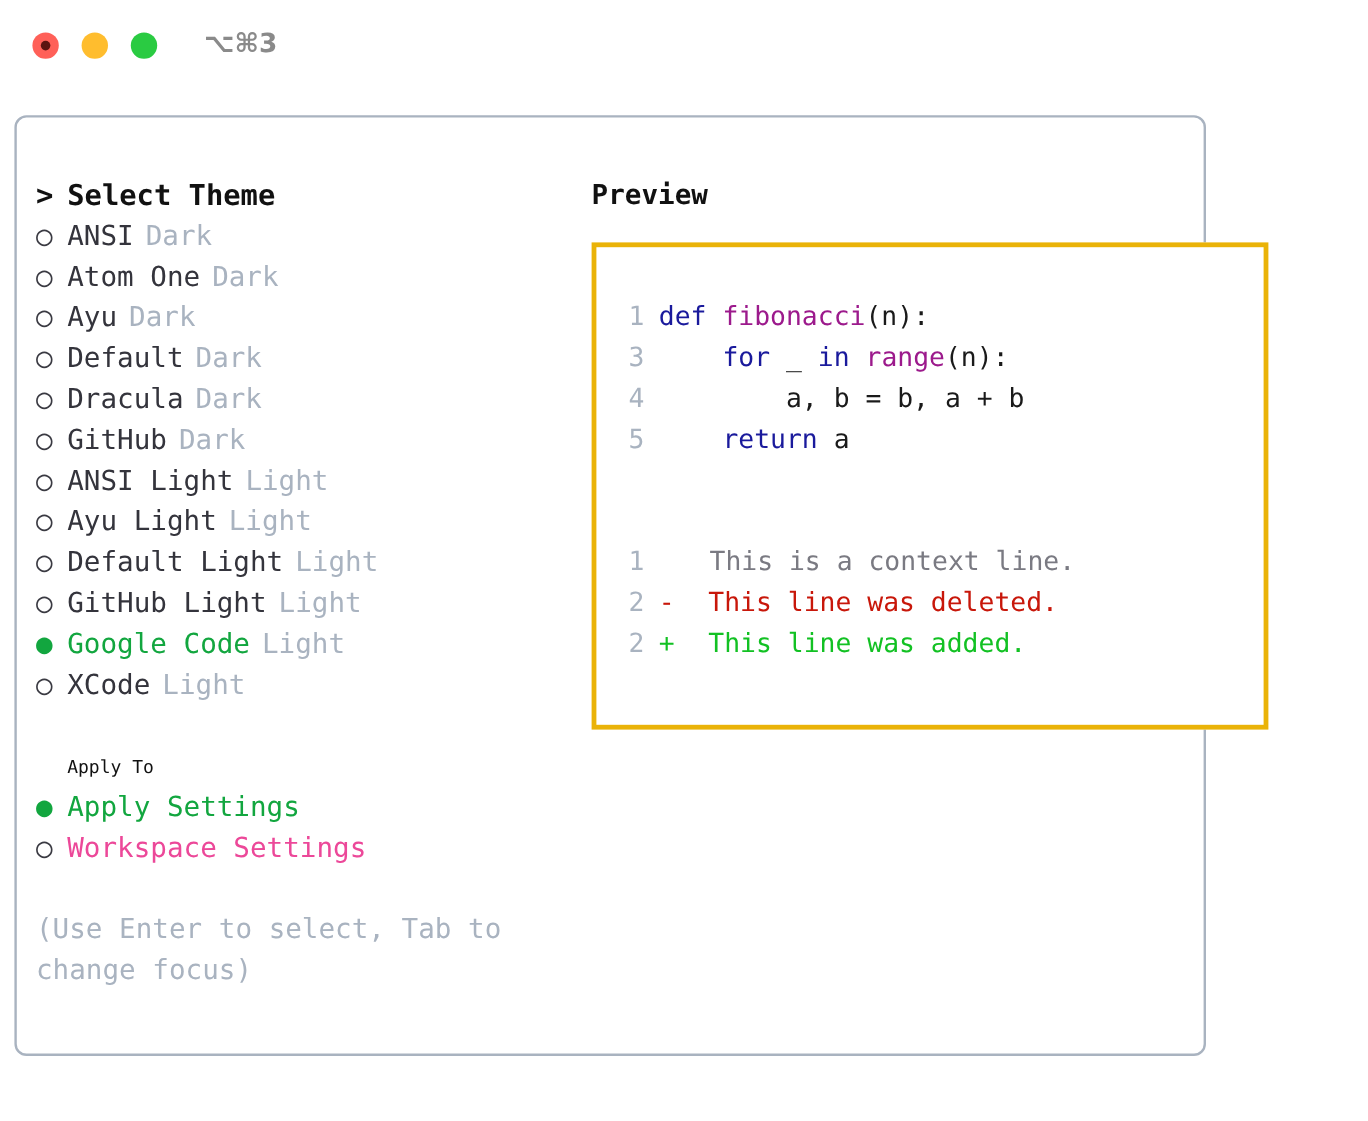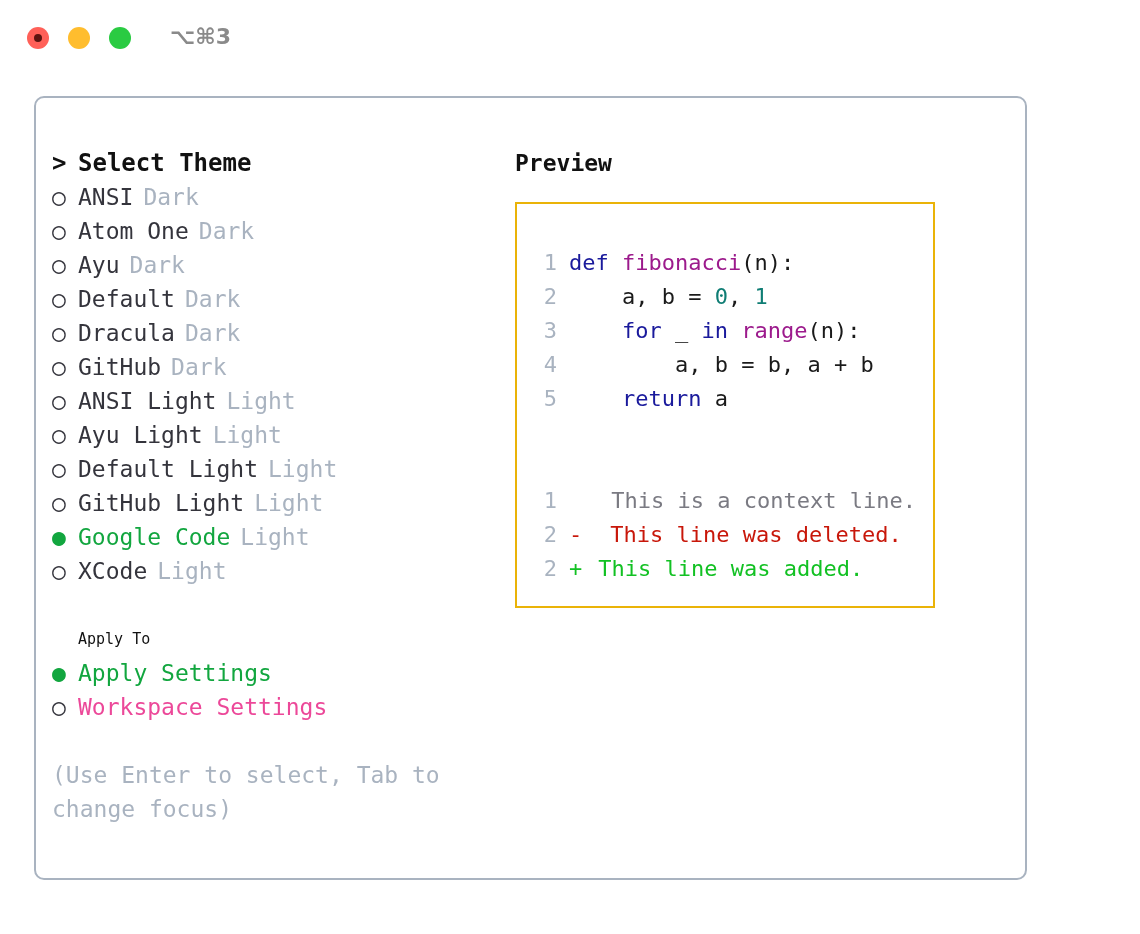--- a/index.html
+++ b/index.html
@@ -65,21 +65,21 @@
     font-size: 22px;
     font-weight: bold;
     color: #8a8a8a;
     letter-spacing: 0px;
     white-space: nowrap;
   }
 
   
   .panel {
     position: absolute;
-    left: 34px;
+    left: 12px;
     top: 96px;
     width: 993px;
     height: 784px;
     border: 2px solid #a9b3c0;
     border-radius: 10px;
     background: #ffffff;
     box-sizing: border-box;
     text-decoration: underline;
   }
 
@@ -145,23 +145,23 @@
     width: 490px;
   }
   .preview-title {
     font-size: 23px;
     font-weight: bold;
     color: #111111;
     line-height: 34px;
     margin-bottom: 22px;
   }
   .preview-box {
-    width: 420px;
+    width: 564px;
     height: 406px;
-    border: 2px solid #eab308;
+    border: 4px solid #eab308;
     background: #ffffff;
     box-sizing: border-box;
     padding: 42px 0 0 0;
   }
   .code-line {
     font-size: 22px;
     line-height: 34px;
     white-space: pre;
     padding-left: 14px;
   }
@@ -254,34 +254,33 @@
       <div class="hint">(Use Enter to select, Tab to change focus)</div>
     </div>
 
     <div class="right-col">
       <div class="preview-title">Preview</div>
 
       <div class="preview-box">
 
         <div class="code-line"><span class="ln">1</span><span class="kw">def </span><span class="fn">fibonacci</span><span class="plain">(n):</span></div>
 
-        <div class="code-line"><span class="ln">2</span><span class="plain">    a, b = </span><span class="num">0</span><span class="plain">, </span><span class="num">1</span></div>
 
         <div class="code-line"><span class="ln">3</span><span class="plain">    </span><span class="kw">for</span><span class="plain"> _ </span><span class="kw">in</span><span class="plain"> </span><span class="fn">range</span><span class="plain">(n):</span></div>
 
         <div class="code-line"><span class="ln">4</span><span class="plain">        a, b = b, a + b</span></div>
 
         <div class="code-line"><span class="ln">5</span><span class="plain">    </span><span class="kw">return</span><span class="plain"> a</span></div>
 
         <div class="blank-line"></div>
         <div class="blank-line"></div>
 
         <div class="code-line"><span class="ln">1</span><span class="diff-ctx"> </span><span class="diff-ctx" style="margin-left:29px">This is a context line.</span></div>
 
         <div class="code-line"><span class="ln">2</span><span class="diff-del">-</span><span class="diff-del" style="margin-left:28px">This line was deleted.</span></div>
 
-        <div class="code-line"><span class="ln">2</span><span class="diff-add">+</span><span class="diff-add" style="margin-left:16px">This line was added.</span></div>
+        <div class="code-line"><span class="ln">2</span><span class="diff-add">+</span><span class="diff-add" style="margin-left:28px">This line was added.</span></div>
 
       </div>
     </div>
 
   </div>
 </div>
 
 </body></html>

